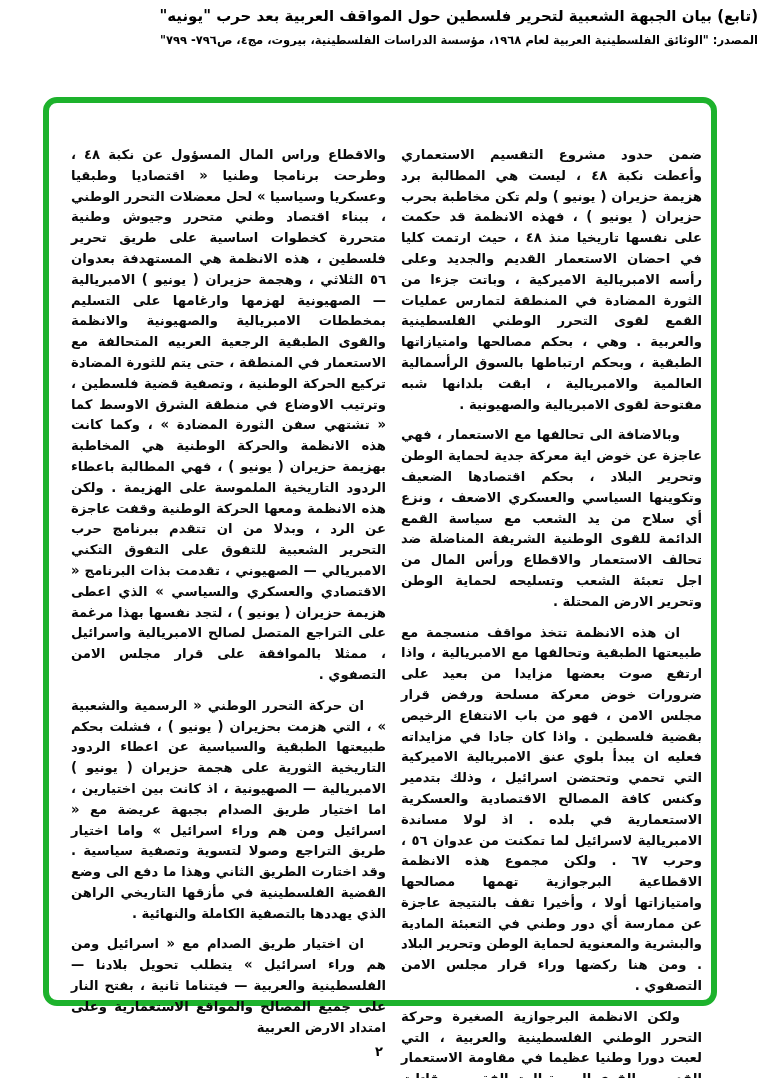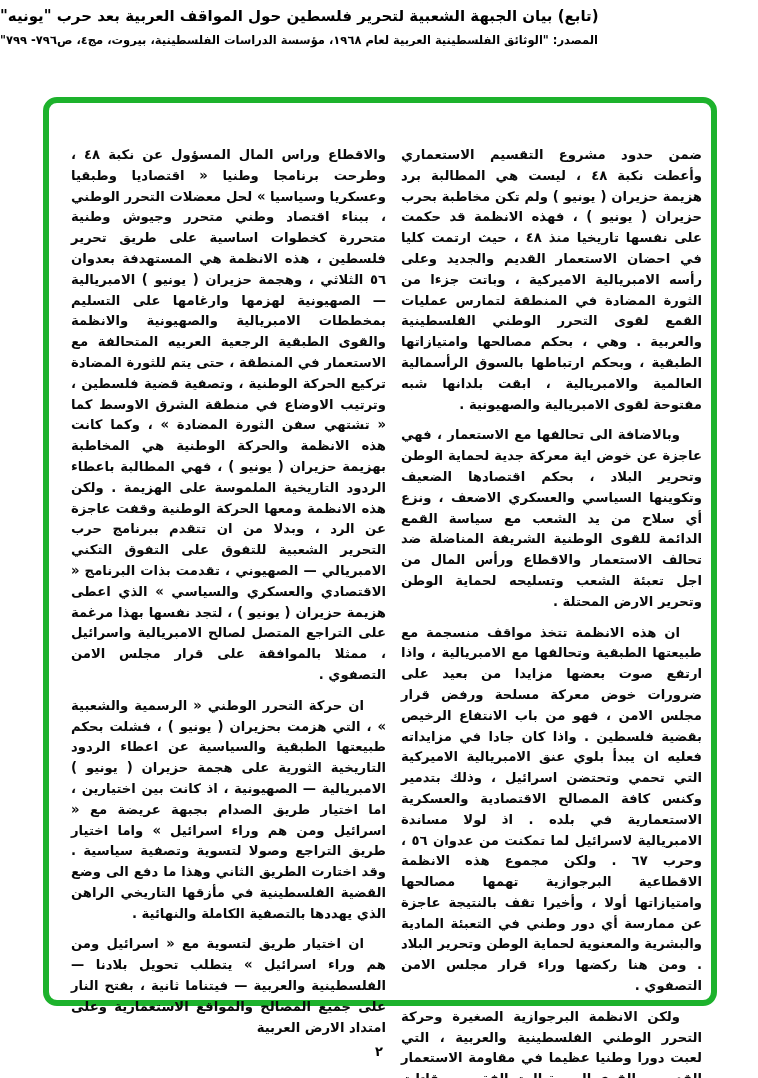--- a/index.html
+++ b/index.html
@@ -8,21 +8,21 @@
     background: #ffffff;
     position: relative;
     font-family: "DejaVu Sans", sans-serif;
     color: #0b0b0b;
     overflow: hidden;
   }
   .header {
     position: absolute;
     top: 7px; left: 0;
     width: 758px;
-    text-align: left;
+    text-align: right;
     direction: rtl;
   }
   .doc-title {
     font-size: 15px;
     font-weight: bold;
     color: #000;
     letter-spacing: 0px;
   }
   .doc-source {
     margin-top: 8px;
@@ -83,19 +83,19 @@
     <div class="col col-first">
       <p class="cont">ضمن حدود مشروع التقسيم الاستعماري وأعطت نكبة ٤٨ ، ليست هي المطالبة برد هزيمة حزيران ( يونيو ) ولم تكن مخاطبة بحرب حزيران ( يونيو ) ، فهذه الانظمة قد حكمت على نفسها تاريخيا منذ ٤٨ ، حيث ارتمت كليا في احضان الاستعمار القديم والجديد وعلى رأسه الامبريالية الاميركية ، وباتت جزءا من الثورة المضادة في المنطقة لتمارس عمليات القمع لقوى التحرر الوطني الفلسطينية والعربية . وهي ، بحكم مصالحها وامتيازاتها الطبقية ، وبحكم ارتباطها بالسوق الرأسمالية العالمية والامبريالية ، ابقت بلدانها شبه مفتوحة لقوى الامبريالية والصهيونية .</p>
       <p>وبالاضافة الى تحالفها مع الاستعمار ، فهي عاجزة عن خوض اية معركة جدية لحماية الوطن وتحرير البلاد ، بحكم اقتصادها الضعيف وتكوينها السياسي والعسكري الاضعف ، ونزع أي سلاح من يد الشعب مع سياسة القمع الدائمة للقوى الوطنية الشريفة المناضلة ضد تحالف الاستعمار والاقطاع ورأس المال من اجل تعبئة الشعب وتسليحه لحماية الوطن وتحرير الارض المحتلة .</p>
       <p>ان هذه الانظمة تتخذ مواقف منسجمة مع طبيعتها الطبقية وتحالفها مع الامبريالية ، واذا ارتفع صوت بعضها مزايدا من بعيد على ضرورات خوض معركة مسلحة ورفض قرار مجلس الامن ، فهو من باب الانتفاع الرخيص بقضية فلسطين . واذا كان جادا في مزايداته فعليه ان يبدأ بلوي عنق الامبريالية الاميركية التي تحمي وتحتضن اسرائيل ، وذلك بتدمير وكنس كافة المصالح الاقتصادية والعسكرية الاستعمارية في بلده . اذ لولا مساندة الامبريالية لاسرائيل لما تمكنت من عدوان ٥٦ ، وحرب ٦٧ . ولكن مجموع هذه الانظمة الاقطاعية البرجوازية تهمها مصالحها وامتيازاتها أولا ، وأخيرا تقف بالنتيجة عاجزة عن ممارسة أي دور وطني في التعبئة المادية والبشرية والمعنوية لحماية الوطن وتحرير البلاد . ومن هنا ركضها وراء قرار مجلس الامن التصفوي .</p>
       <p>ولكن الانظمة البرجوازية الصغيرة وحركة التحرر الوطني الفلسطينية والعربية ، التي لعبت دورا وطنيا عظيما في مقاومة الاستعمار القديم ، والقوى العربية المتحالفة معه وقاتلت من اجل اسقاط تحالف الاستعمار</p>
     </div>
 
     <div class="col col-second">
       <p class="cont">والاقطاع وراس المال المسؤول عن نكبة ٤٨ ، وطرحت برنامجا وطنيا « اقتصاديا وطبقيا وعسكريا وسياسيا » لحل معضلات التحرر الوطني ، ببناء اقتصاد وطني متحرر وجيوش وطنية متحررة كخطوات اساسية على طريق تحرير فلسطين ، هذه الانظمة هي المستهدفة بعدوان ٥٦ الثلاثي ، وهجمة حزيران ( يونيو ) الامبريالية — الصهيونية لهزمها وارغامها على التسليم بمخططات الامبريالية والصهيونية والانظمة والقوى الطبقية الرجعية العربيه المتحالفة مع الاستعمار في المنطقة ، حتى يتم للثورة المضادة تركيع الحركة الوطنية ، وتصفية قضية فلسطين ، وترتيب الاوضاع في منطقة الشرق الاوسط كما « تشتهي سفن الثورة المضادة » ، وكما كانت هذه الانظمة والحركة الوطنية هي المخاطبة بهزيمة حزيران ( يونيو ) ، فهي المطالبة باعطاء الردود التاريخية الملموسة على الهزيمة . ولكن هذه الانظمة ومعها الحركة الوطنية وقفت عاجزة عن الرد ، وبدلا من ان تتقدم ببرنامج حرب التحرير الشعبية للتفوق على التفوق التكني الامبريالي — الصهيوني ، تقدمت بذات البرنامج « الاقتصادي والعسكري والسياسي » الذي اعطى هزيمة حزيران ( يونيو ) ، لتجد نفسها بهذا مرغمة على التراجع المتصل لصالح الامبريالية واسرائيل ، ممثلا بالموافقة على قرار مجلس الامن التصفوي .</p>
       <p>ان حركة التحرر الوطني « الرسمية والشعبية » ، التي هزمت بحزيران ( يونيو ) ، فشلت بحكم طبيعتها الطبقية والسياسية عن اعطاء الردود التاريخية الثورية على هجمة حزيران ( يونيو ) الامبريالية — الصهيونية ، اذ كانت بين اختيارين ، اما اختيار طريق الصدام بجبهة عريضة مع « اسرائيل ومن هم وراء اسرائيل » واما اختيار طريق التراجع وصولا لتسوية وتصفية سياسية . وقد اختارت الطريق الثاني وهذا ما دفع الى وضع القضية الفلسطينية في مأزقها التاريخي الراهن الذي يهددها بالتصفية الكاملة والنهائية .</p>
-      <p>ان اختيار طريق لتسوية مع « اسرائيل ومن هم وراء اسرائيل » يتطلب تحويل بلادنا — الفلسطينية والعربية — فيتناما ثانية ، بفتح النار على جميع المصالح والمواقع الاستعمارية وعلى امتداد الارض العربية</p>
+      <p>ان اختيار طريق الصدام مع « اسرائيل ومن هم وراء اسرائيل » يتطلب تحويل بلادنا — الفلسطينية والعربية — فيتناما ثانية ، بفتح النار على جميع المصالح والمواقع الاستعمارية وعلى امتداد الارض العربية</p>
     </div>
 
   </div>
 </div>
 
 <div class="page-number">٢</div>
 
 </body></html>

